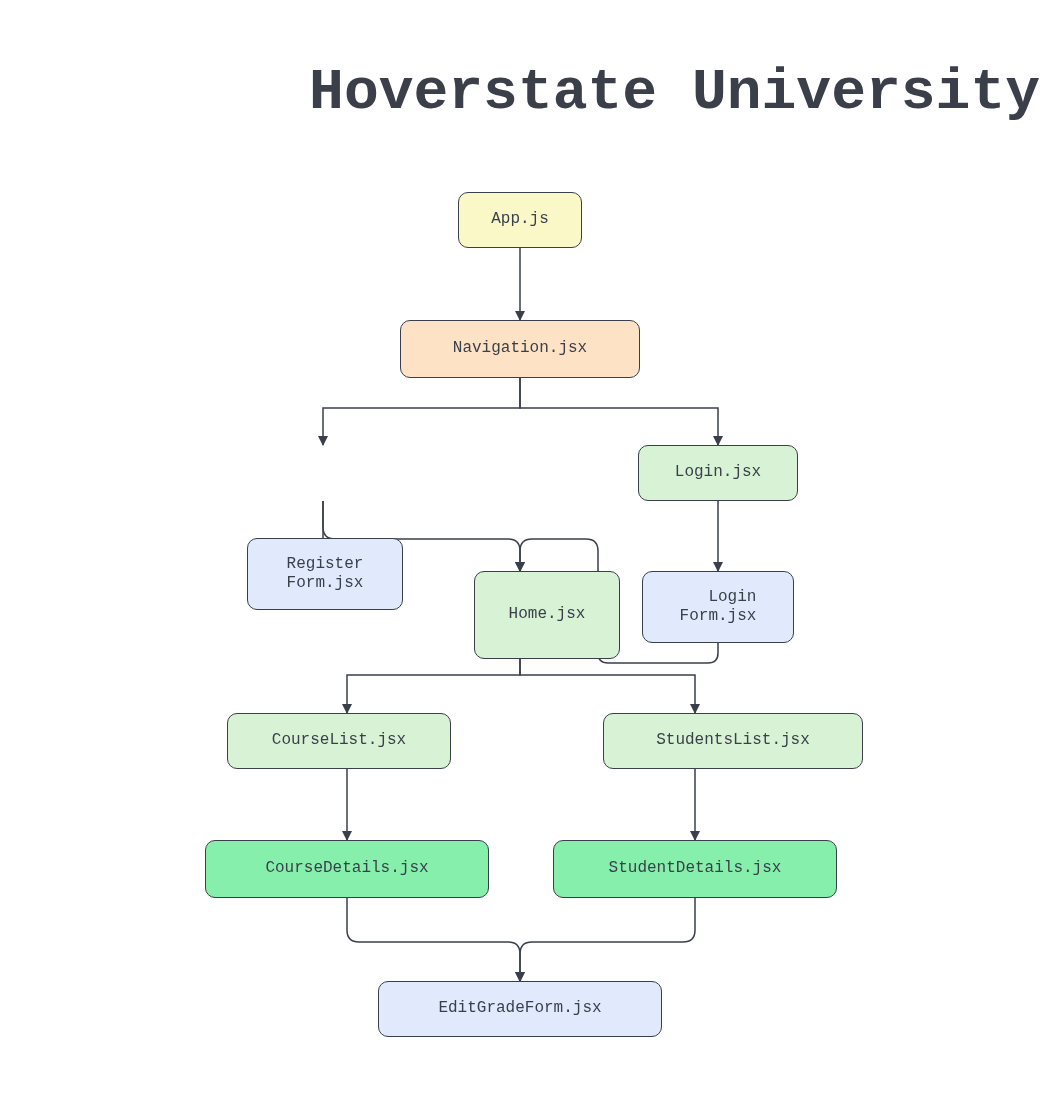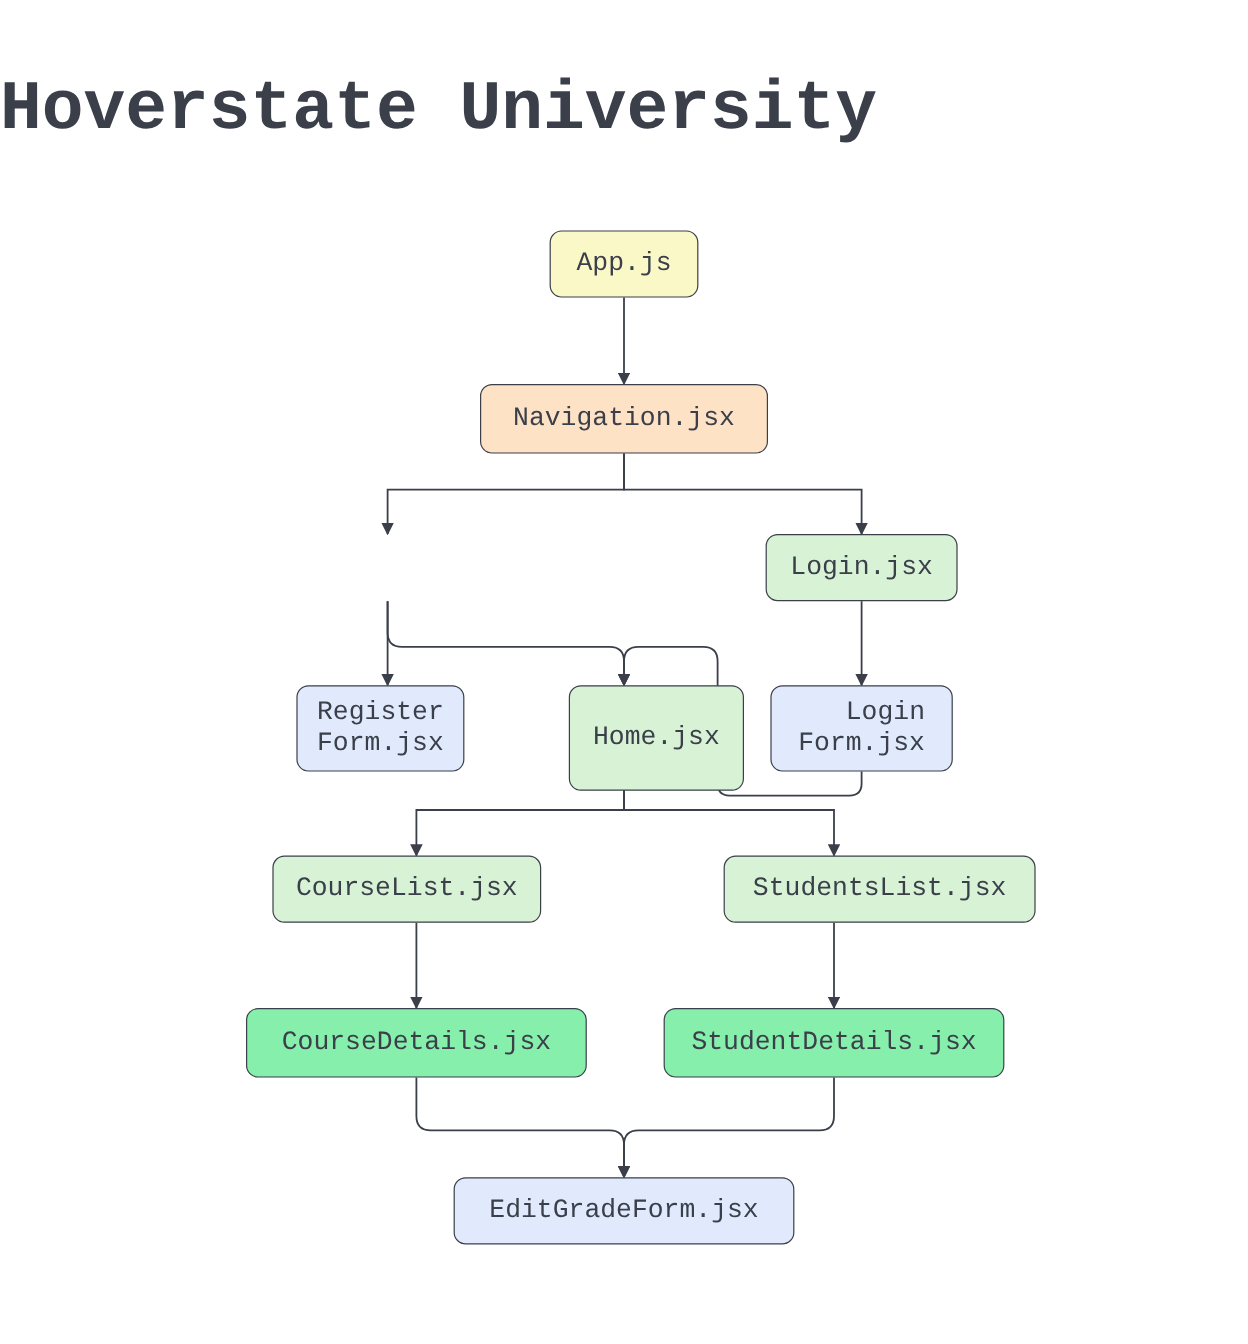--- a/index.html
+++ b/index.html
@@ -13,36 +13,36 @@
     width: 1040px;
     height: 1120px;
     background: #ffffff;
   }
   h1.title {
     position: absolute;
     left: 0;
     width: 1040px;
     top: 60px;
     margin: 0;
-    text-align: left;
+    text-align: right;
     font-family: "Menlo", "Consolas", "Courier New", monospace;
     font-weight: 700;
     font-size: 58px;
     color: #3a3f4a;
     letter-spacing: 0px;
   }
   .node {
     position: absolute;
     border: 1.5px solid #3a3f4a;
     border-radius: 10px;
     display: flex;
     align-items: center;
     justify-content: center;
     text-align: center;
-    font-size: 22px;
+    font-size: 16px;
     color: #3a3f4a;
     box-sizing: border-box;
     line-height: 1.2;
     padding: 4px 8px;
     white-space: pre-line;
   }
   .fill-yellow { background: #fbf8c8; }
   .fill-peach  { background: #fde2c6; }
   .fill-green  { background: #d8f2d5; }
   .fill-blue   { background: #e0eafc; }
@@ -101,21 +101,21 @@
   </div>
 
   <div class="node fill-peach" style="left:400px; top:320px; width:240px; height:58px;">
     <span>Navigation.jsx</span>
   </div>
 
   <div class="node fill-green" style="left:638px; top:445px; width:160px; height:56px;">
     <span>Login.jsx</span>
   </div>
 
-  <div class="node fill-blue" style="left:247px; top:571px; width:140px; height:72px;">
+  <div class="node fill-blue" style="left:247px; top:538px; width:156px; height:72px;">
     <span>Register
 Form.jsx</span>
   </div>
   <div class="node fill-green" style="left:474px; top:571px; width:146px; height:88px;">
     <span>Home.jsx</span>
   </div>
   <div class="node fill-blue" style="left:642px; top:571px; width:152px; height:72px;text-align:right;">
     <span>Login
 Form.jsx</span>
   </div>

